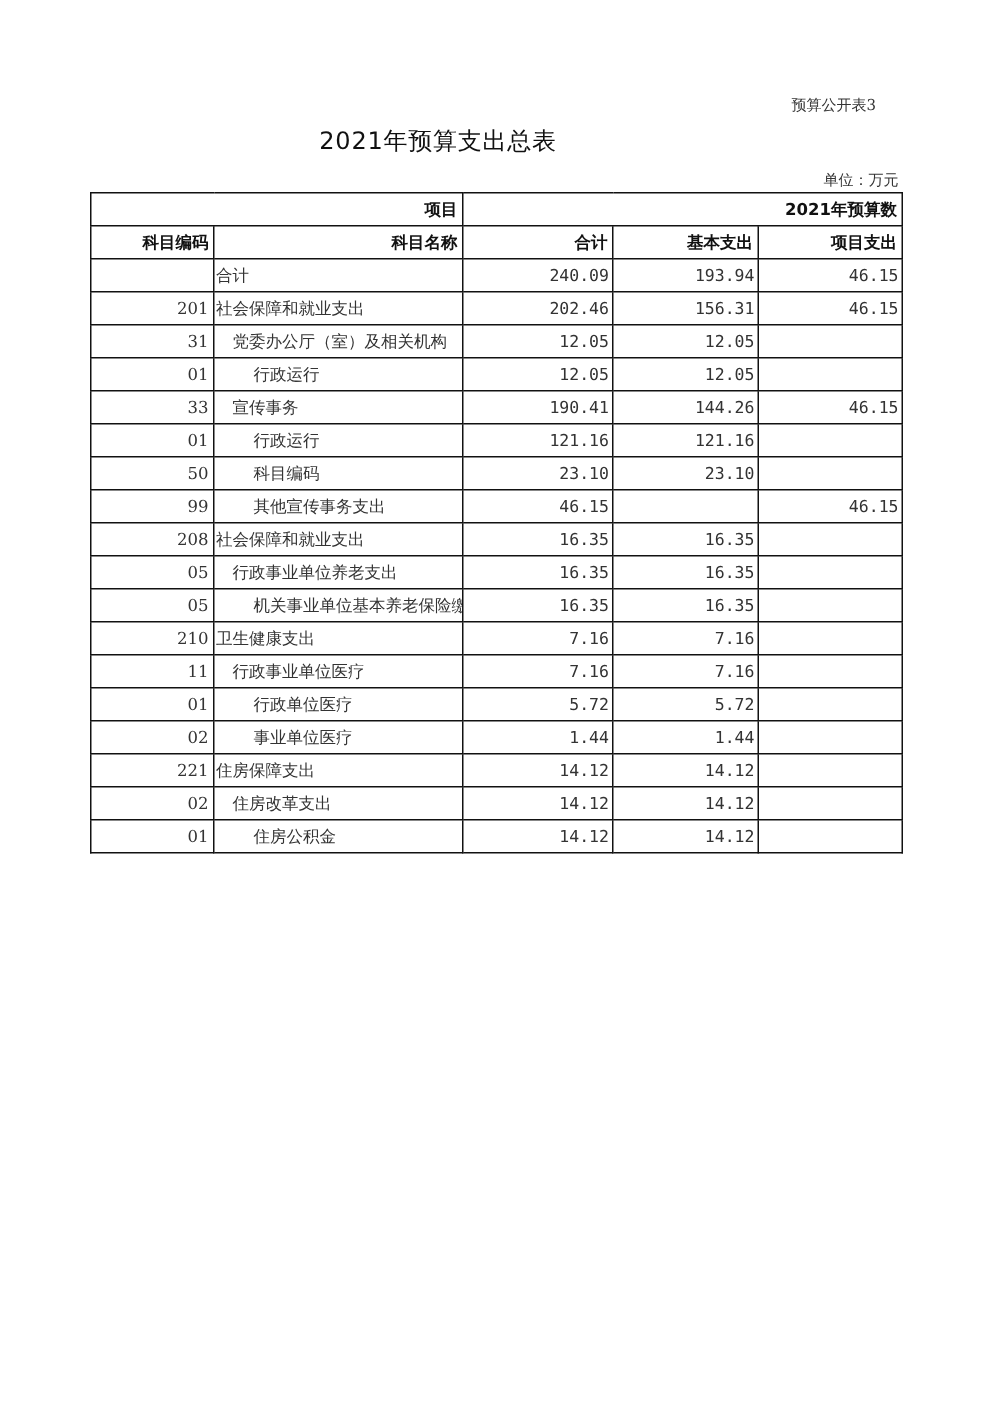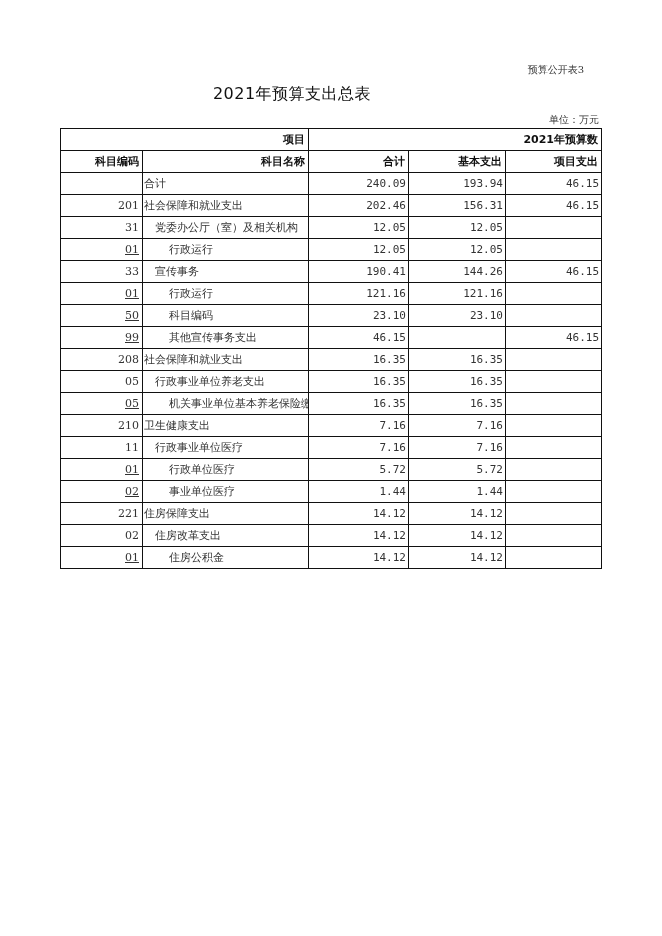--- a/index.html
+++ b/index.html
@@ -10,21 +10,21 @@
            font-family: "DejaVu Sans", "Liberation Sans", sans-serif; font-size: 16px; color: #111; letter-spacing: 0.5px; }
   .unit { position: absolute; top: 113px; right: 63px; font-size: 10px; color: #333; }
   table { position: absolute; top: 128px; left: 60px; border-collapse: collapse; table-layout: fixed; width: 541px; }
   td, th { border: 1px solid #111; height: 21px; padding: 0 3px; font-size: 11px; font-weight: normal; white-space: nowrap; overflow: hidden; }
   th { font-family: "DejaVu Sans", "Liberation Sans", sans-serif; font-weight: bold; text-align: right; font-size: 11px; color: #111; }
   td.num { text-align: right; font-family: "DejaVu Sans Mono", "Liberation Mono", monospace; font-size: 11px; color: #333; padding-right: 2px; }
   td.code { text-align: right; color: #333; }
   td.name { text-align: left; color: #333; }
   .l0 { padding-left: 1px; }
   .l1c { padding-left: 12px; }
-  .l2c { padding-left: 25px; text-decoration: underline; }
+  .l2c { padding-left: 25px; }
   .n1 { padding-left: 12px; margin-left: 47px; }
   .n2 { padding-left: 26px; }
 </style>
 </head>
 <body>
 
 <div class="form-no">预算公开表3</div>
 <div class="title">2021年预算支出总表</div>
 <div class="unit">单位：万元</div>
 

